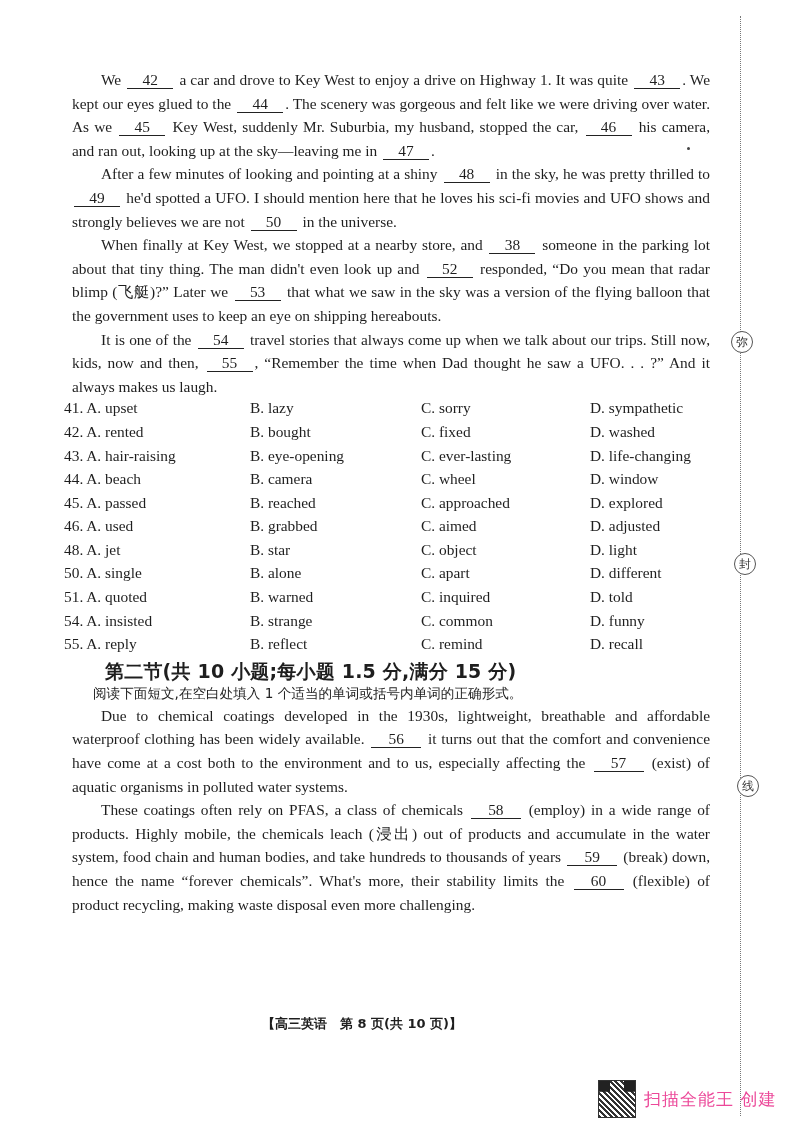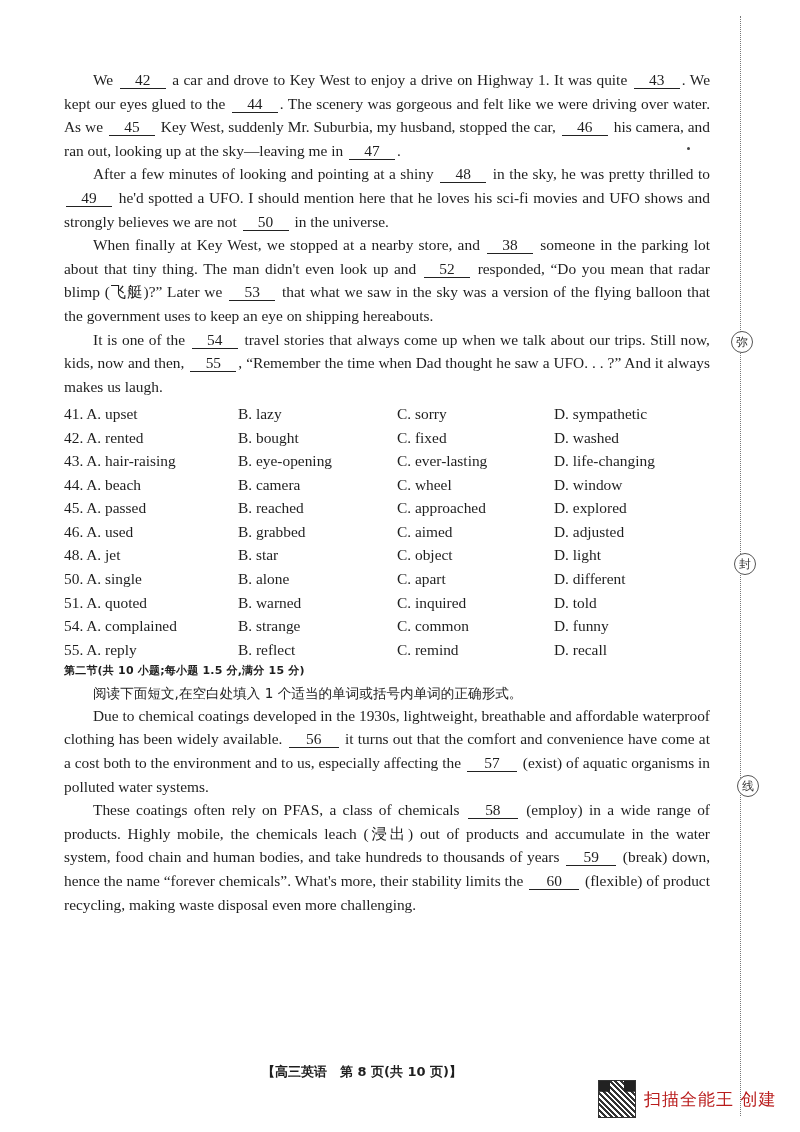--- a/index.html
+++ b/index.html
@@ -2,63 +2,63 @@
 <html><head>
 <meta charset="utf-8">
 <style>
   html, body { margin: 0; padding: 0; }
   body {
     width: 800px; height: 1132px; background: #ffffff; position: relative; overflow: hidden;
     font-family: "Liberation Serif", "DejaVu Serif", serif; color: #1e1e1e;
   }
   .page { position: absolute; left: 64px; top: 68px; width: 646px; }
   .para { font-size: 15.4px; line-height: 23.6px; text-align: justify; margin: 0; }
-  .para.indent { text-indent: 29px; }
+  .para.indent { text-indent: 29px; margin-left: 8px; }
   .blank {
     display: inline-block; min-width: 42px; border-bottom: 1px solid #222; text-align: center;
     text-indent: 0; line-height: 17px; padding: 0 2px; margin: 0 2px;
   }
   .blank.wide { min-width: 46px; }
   .options { margin-top: 1px; }
-  .opt-row { display: flex; height: 23.6px; align-items: flex-end; font-size: 15.4px; }
+  .opt-row { display: flex; height: 23.6px; align-items: flex-start; font-size: 15.4px; gap: 12px; }
   .opt-row .c0 { width: 174px; }
   .opt-row .c1 { width: 159px; }
   .opt-row .c2 { width: 157px; }
   .opt-row .c3 { flex: 1; }
   .section-head {
-    font-family: "DejaVu Sans", sans-serif; font-weight: bold; font-size: 11px; line-height: 22px;
-    margin-top: 1px; letter-spacing: 0.2px;
+    font-family: "DejaVu Sans", sans-serif; font-weight: bold; font-size: 19px; line-height: 22px;
+    margin-top: 1px; letter-spacing: 0.2px; margin-left: 41px;
   }
   .instr {
     font-family: "DejaVu Sans", sans-serif; font-size: 13.6px; line-height: 22px; text-indent: 29px;
   }
   .footer {
     position: absolute; left: 0; width: 724px; top: 1015px; text-align: center;
-    font-family: "DejaVu Sans", sans-serif; font-weight: bold; font-size: 13px; margin-top: 48px;
+    font-family: "DejaVu Sans", sans-serif; font-weight: bold; font-size: 13px;
   }
   .binding-line {
     position: absolute; left: 740px; top: 16px; height: 1100px; border-left: 1.5px dotted #777;
   }
   .seal {
     position: absolute; width: 20px; height: 20px; border: 1px solid #555; border-radius: 50%;
     background: #fff; font-family: "DejaVu Sans", sans-serif; font-size: 12px; line-height: 20px;
     text-align: center; color: #333;
   }
   .watermark {
     position: absolute; left: 598px; top: 1080px; display: flex; align-items: center;
   }
   .qr {
     width: 36px; height: 36px; margin-right: 8px;
     background:
       linear-gradient(90deg, #222 0 30%, transparent 30% 70%, #222 70% 100%) 0 0/100% 30% no-repeat,
       repeating-linear-gradient(45deg, #333 0 2px, #fff 2px 4px),
       #fff;
     border: 1px solid #333;
   }
-  .wm-text { font-family: "DejaVu Sans", sans-serif; font-size: 17px; color: #b91c1c; letter-spacing: 1px; }
+  .wm-text { font-family: "DejaVu Sans", sans-serif; font-size: 17px; color: #ec4899; letter-spacing: 1px; }
   .dot-mark { position: absolute; left: 687px; top: 147px; width: 3px; height: 3px; background: #444; border-radius: 50%; }
 </style>
 </head>
 <body>
 
 <div class="binding-line"></div>
 <div class="seal" style="left:731px; top:331px;">弥</div>
 <div class="seal" style="left:734px; top:553px;">封</div>
 <div class="seal" style="left:737px; top:775px;">线</div>
 <div class="dot-mark"></div>
@@ -154,21 +154,21 @@
       <span class="c2">C. apart</span>
       <span class="c3">D. different</span>
     </div>
     <div class="opt-row">
       <span class="c0"><span>51.</span> <span>A. quoted</span></span>
       <span class="c1">B. warned</span>
       <span class="c2">C. inquired</span>
       <span class="c3">D. told</span>
     </div>
     <div class="opt-row">
-      <span class="c0"><span>54.</span> <span>A. complained</span></span>
+      <span class="c0"><span>54.</span> <span>A. insisted</span></span>
       <span class="c1">B. strange</span>
       <span class="c2">C. common</span>
       <span class="c3">D. funny</span>
     </div>
     <div class="opt-row">
       <span class="c0"><span>55.</span> <span>A. reply</span></span>
       <span class="c1">B. reflect</span>
       <span class="c2">C. remind</span>
       <span class="c3">D. recall</span>
     </div>

